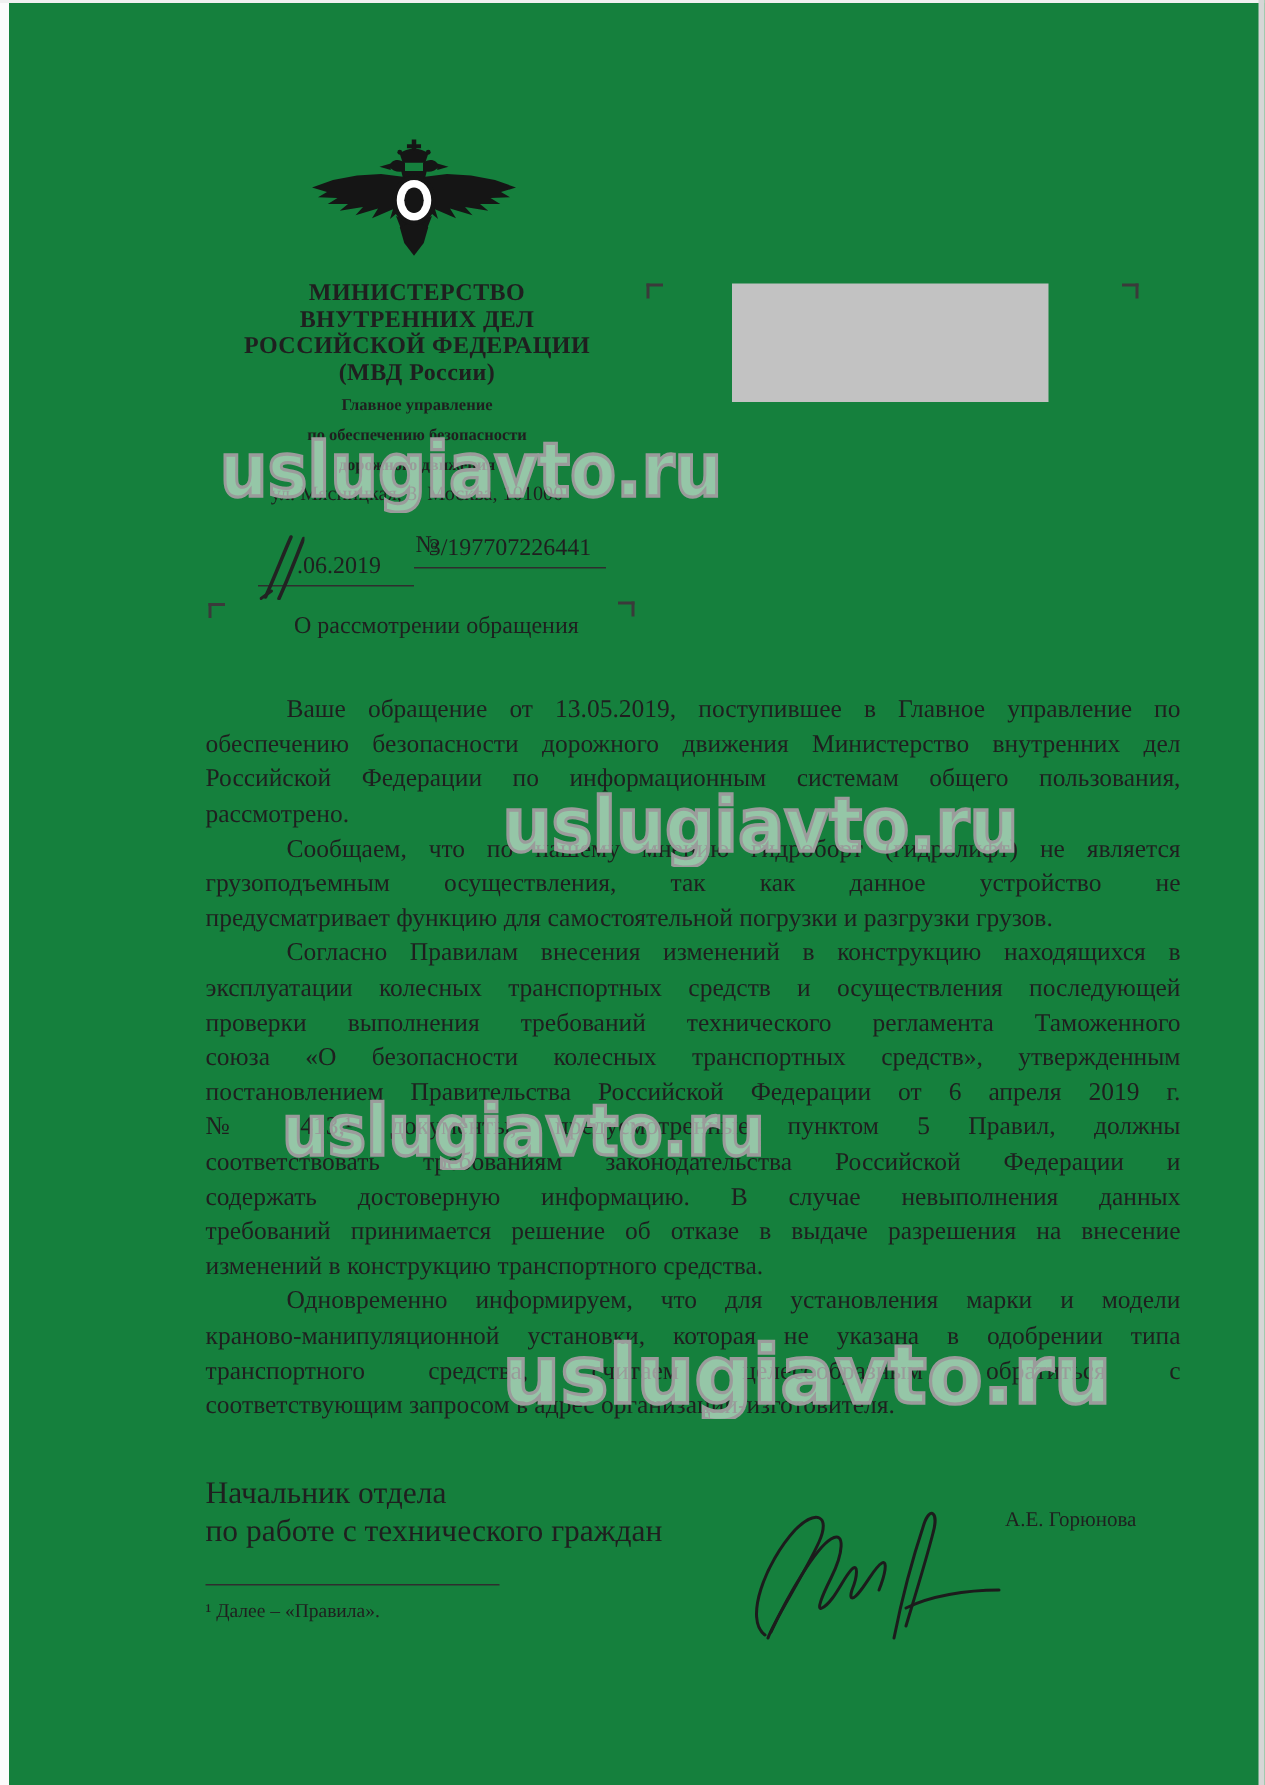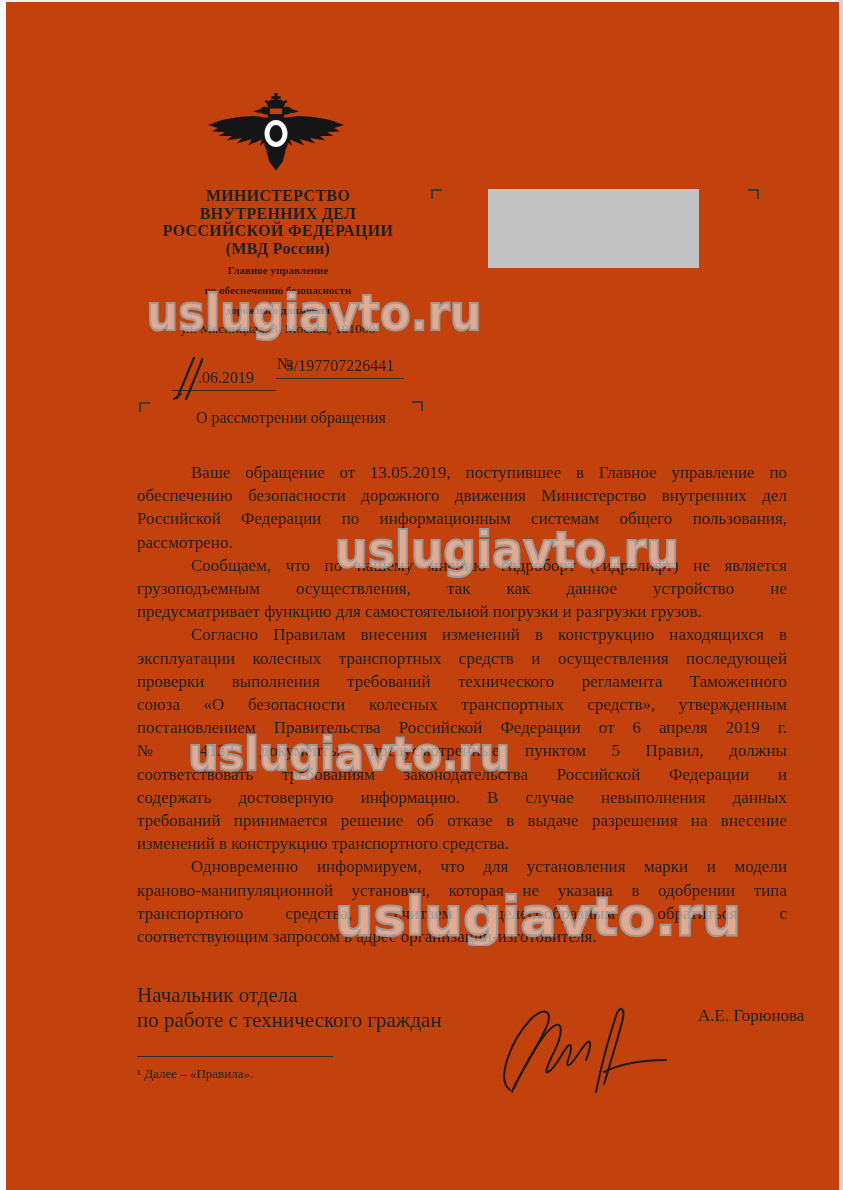--- a/index.html
+++ b/index.html
@@ -1,19 +1,19 @@
 <!DOCTYPE html>
 <html><head>
 <meta charset="utf-8">
 <style>
   html,body{margin:0;padding:0;background:#ffffff;}
   .page{
     position:relative;
     width:843px;height:1190px;
-    background:#c2410c;
+    background:#15803d;
     overflow:hidden;
     font-family:"Liberation Serif", serif;
     color:#1f1f1f;
   }
   
   .edge-right{position:absolute;right:0;top:0;width:4px;height:100%;background:#d6d6d6;}
   .edge-top{position:absolute;left:0;top:0;width:100%;height:2px;background:#f0f0f0;}
   .edge-left{position:absolute;left:0;top:0;width:6px;height:100%;background:#fbfbfb;}
 
   
@@ -45,21 +45,21 @@
   
   .body-text{position:absolute;left:137px;top:461px;width:650px;font-size:17px;line-height:23.2px;}
   .bline{text-align:justify;text-align-last:justify;}
   .bline.first{padding-left:54px;}
   .bline.last{text-align-last:left;}
 
   
   .sig-pos{position:absolute;left:137px;font-size:21px;line-height:24px;}
   .sig-pos1{top:983px;}
   .sig-pos2{top:1008px;}
-  .sig-name{position:absolute;left:670px;top:1006px;font-size:17px;margin-left:28px;}
+  .sig-name{position:absolute;left:670px;top:1006px;font-size:14px;}
   .sig-scribble{position:absolute;left:492px;top:1002px;width:185px;height:100px;}
 
   
   .fn-rule{position:absolute;left:137px;top:1056px;width:196px;height:0;border-top:1.5px solid #2e2e2e;}
   .fn-text{position:absolute;left:137px;top:1066px;font-size:13px;}
 
   
   .wm{position:absolute;pointer-events:none;}
   .wm text{
     font-family:"DejaVu Sans", sans-serif;

